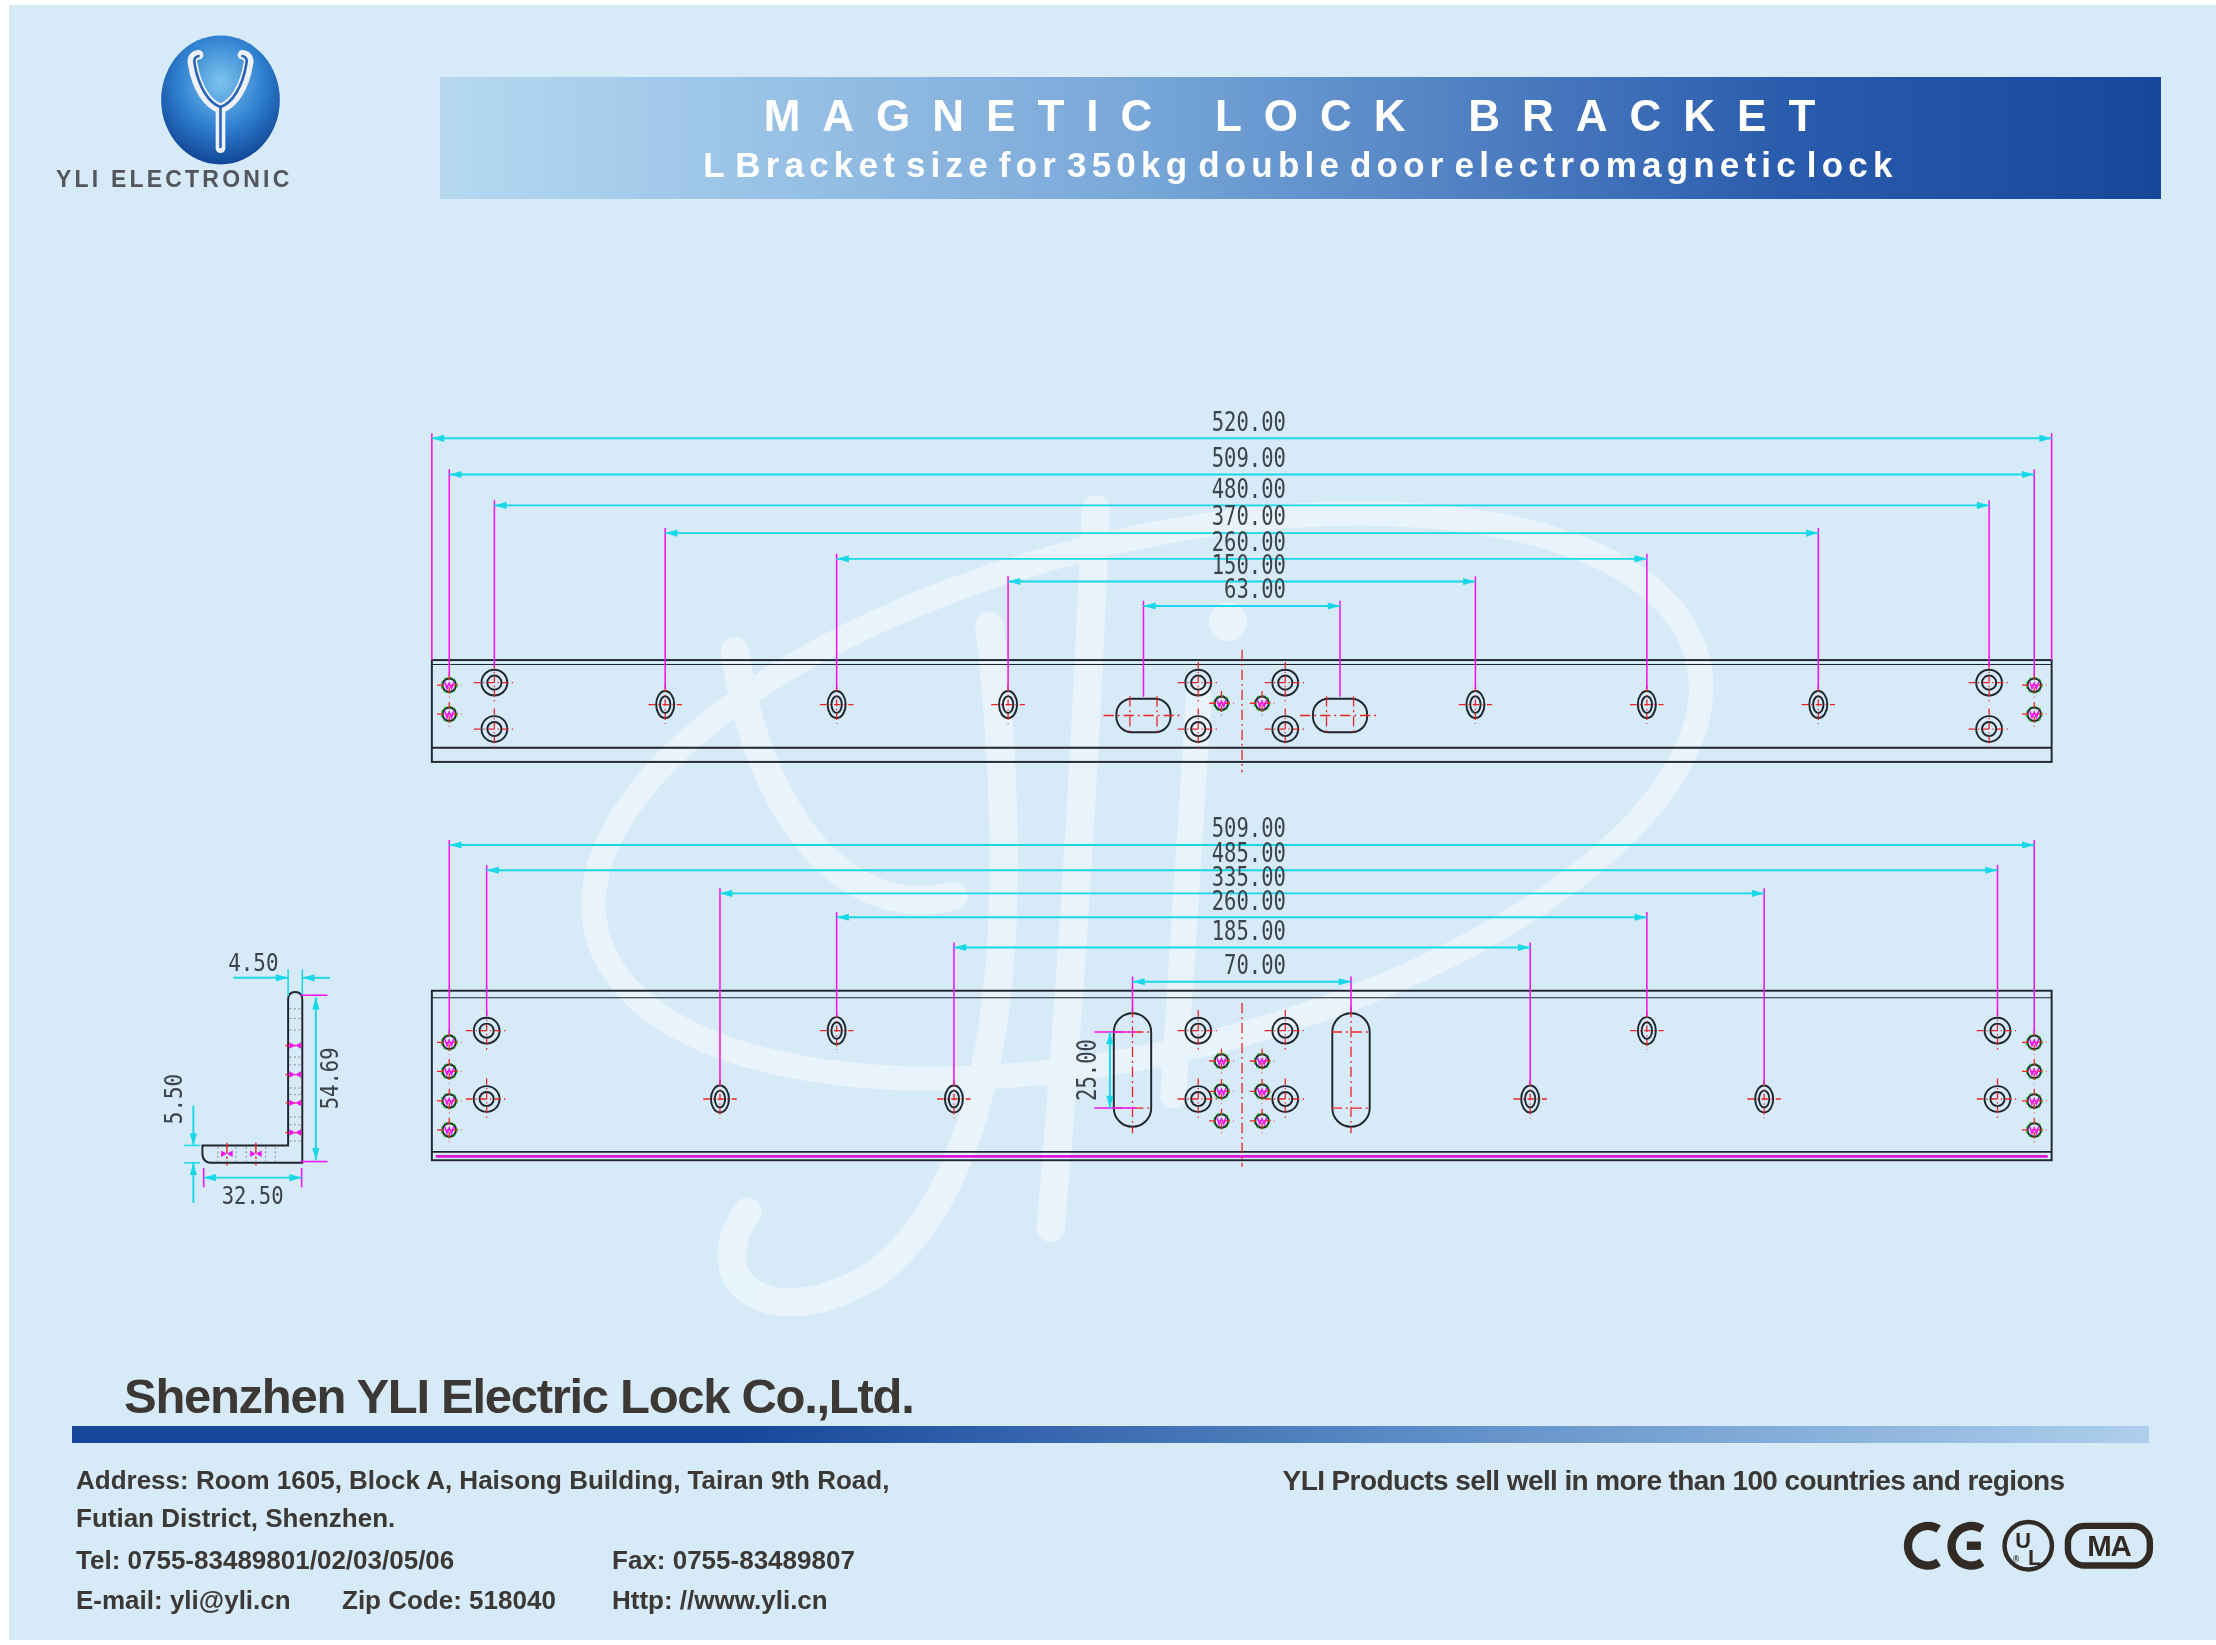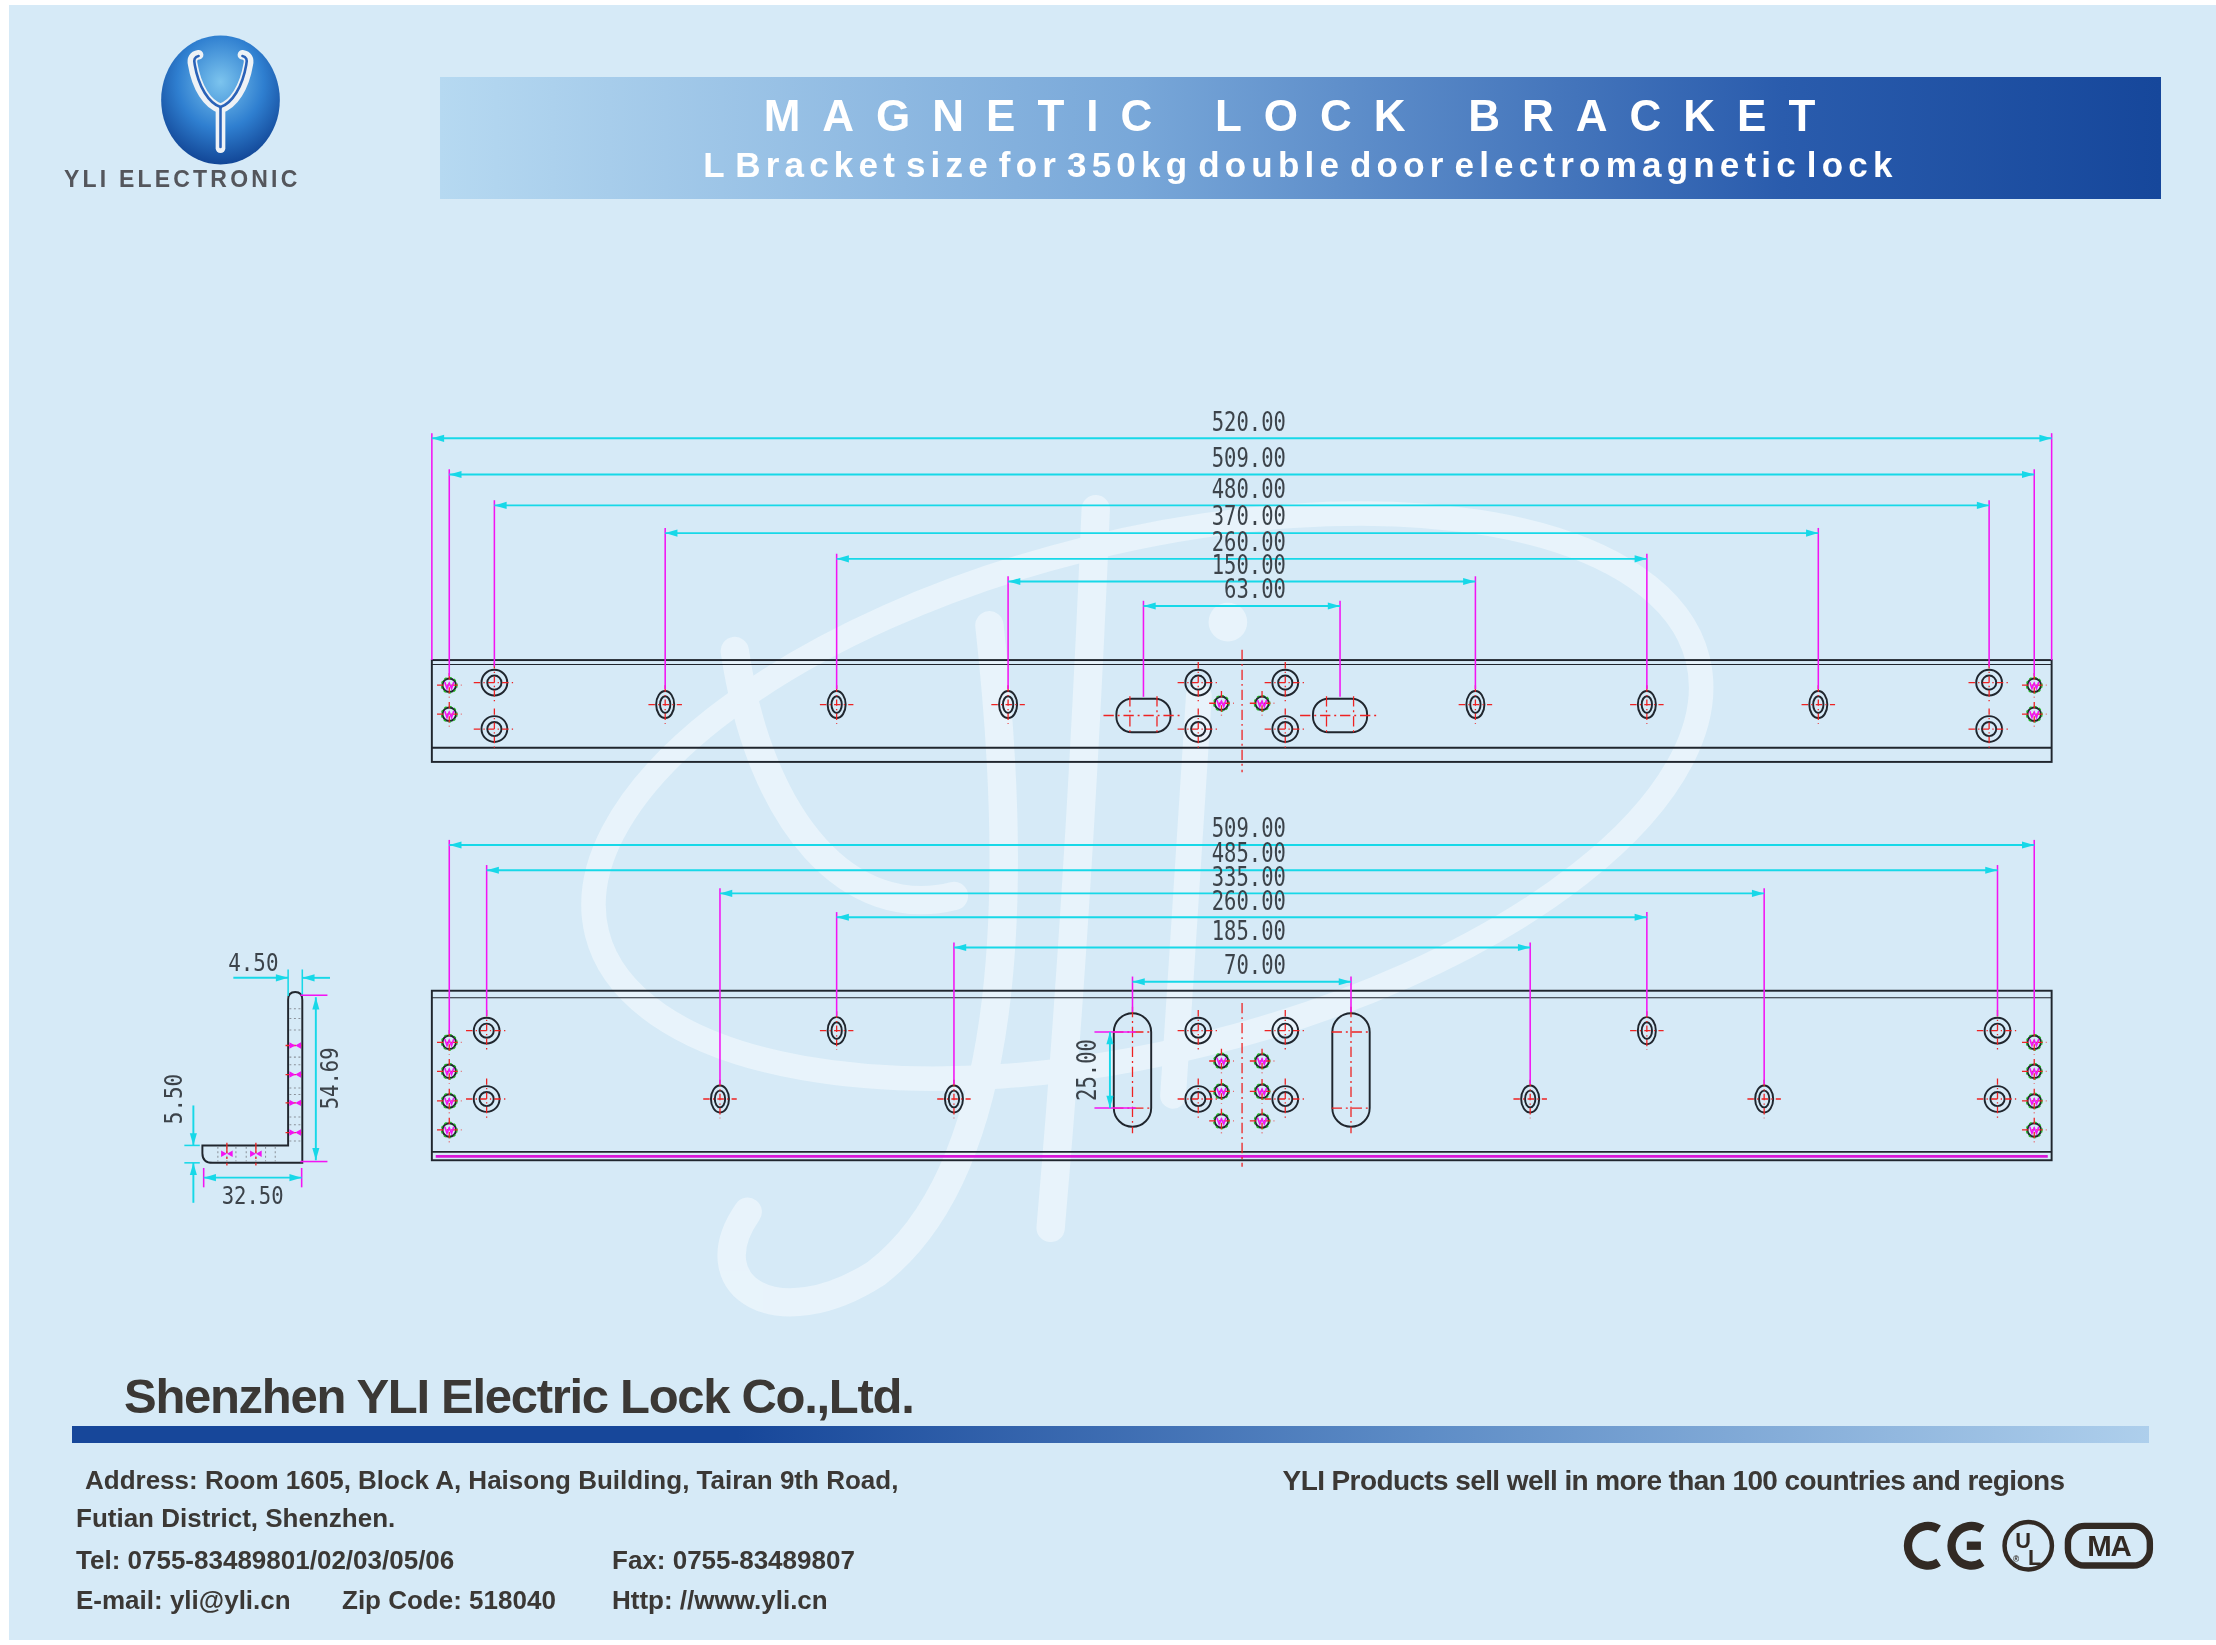--- a/index.html
+++ b/index.html
@@ -6,21 +6,21 @@
   body{width:2216px;height:1645px;position:relative;overflow:hidden;
        font-family:"Liberation Sans",sans-serif;background:#ffffff;}
   .page{position:absolute;left:0;top:0;width:2216px;height:1645px;background:#d6eaf7;}
   .edge{position:absolute;background:#ffffff;}
   .edge-left{left:0;top:0;width:9px;height:1645px;}
   .edge-top{left:0;top:0;width:2216px;height:5.2px;}
   .edge-bottom{left:0;top:1640px;width:2216px;height:5.2px;}
 
   
   .logo{position:absolute;left:156px;top:32px;width:129px;height:139px;}
-  .brand{position:absolute;left:64px;top:166px;width:361px;font-size:23px;font-weight:700;
+  .brand{position:absolute;left:56px;top:166px;width:361px;font-size:23px;font-weight:700;
          letter-spacing:3.2px;color:#54565c;}
   .banner{position:absolute;left:440px;top:77px;width:1721px;height:122px;
           background:linear-gradient(90deg,#b6d9f1 0%,#79a8d9 40%,#2a5cad 78%,#16479b 100%);
           display:flex;flex-direction:column;justify-content:center;align-items:center;}
   .banner-title{color:#ffffff;font-size:44px;font-weight:700;letter-spacing:22px;
                 word-spacing:6.4px;white-space:nowrap;line-height:1;margin-bottom:9px;}
   .banner-sub{color:#ffffff;font-size:35px;font-weight:700;letter-spacing:5.2px;
               word-spacing:-9px;white-space:nowrap;line-height:1;}
 
   
@@ -335,21 +335,21 @@
 
       <line class="ext" x1="316" y1="1812" x2="316" y2="1842"></line>
       <line class="ext" x1="468" y1="1812" x2="468" y2="1842"></line>
       <line class="dim" x1="316" y1="1827" x2="468" y2="1827" marker-start="url(#as)" marker-end="url(#ae)"></line>
       <text class="stxt" x="392" y="1868" text-anchor="middle" textLength="96" lengthAdjust="spacingAndGlyphs">32.50</text>
     </g>
   </svg>
 
   <div class="company">Shenzhen YLI Electric Lock Co.,Ltd.</div>
   <div class="bar"></div>
-  <div class="ftext" style="left:76px;top:1465px;margin-left:9px;">Address: Room 1605, Block A, Haisong Building, Tairan 9th Road,</div>
+  <div class="ftext" style="left:76px;top:1465px;">Address: Room 1605, Block A, Haisong Building, Tairan 9th Road,</div>
   <div class="ftext" style="left:76px;top:1503px;">Futian District, Shenzhen.</div>
   <div class="ftext" style="left:76px;top:1545px;">Tel: 0755-83489801/02/03/05/06</div>
   <div class="ftext" style="left:612px;top:1545px;">Fax: 0755-83489807</div>
   <div class="ftext" style="left:76px;top:1585px;">E-mail: yli@yli.cn</div>
   <div class="ftext" style="left:342px;top:1585px;">Zip Code: 518040</div>
   <div class="ftext" style="left:612px;top:1585px;">Http: //www.yli.cn</div>
   <div class="slogan">YLI Products sell well in more than 100 countries and regions</div>
 
   <svg class="certs" viewBox="0 0 410 100">
     <g stroke="#322a24" stroke-width="13" fill="none">

